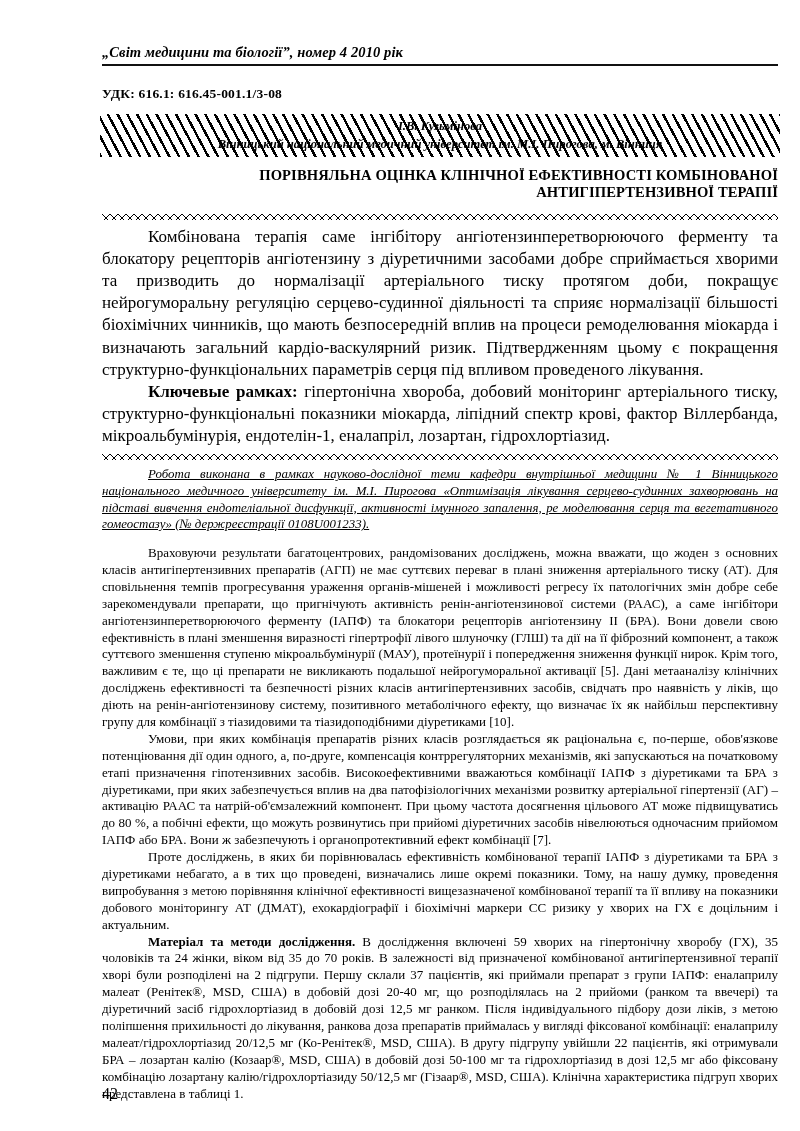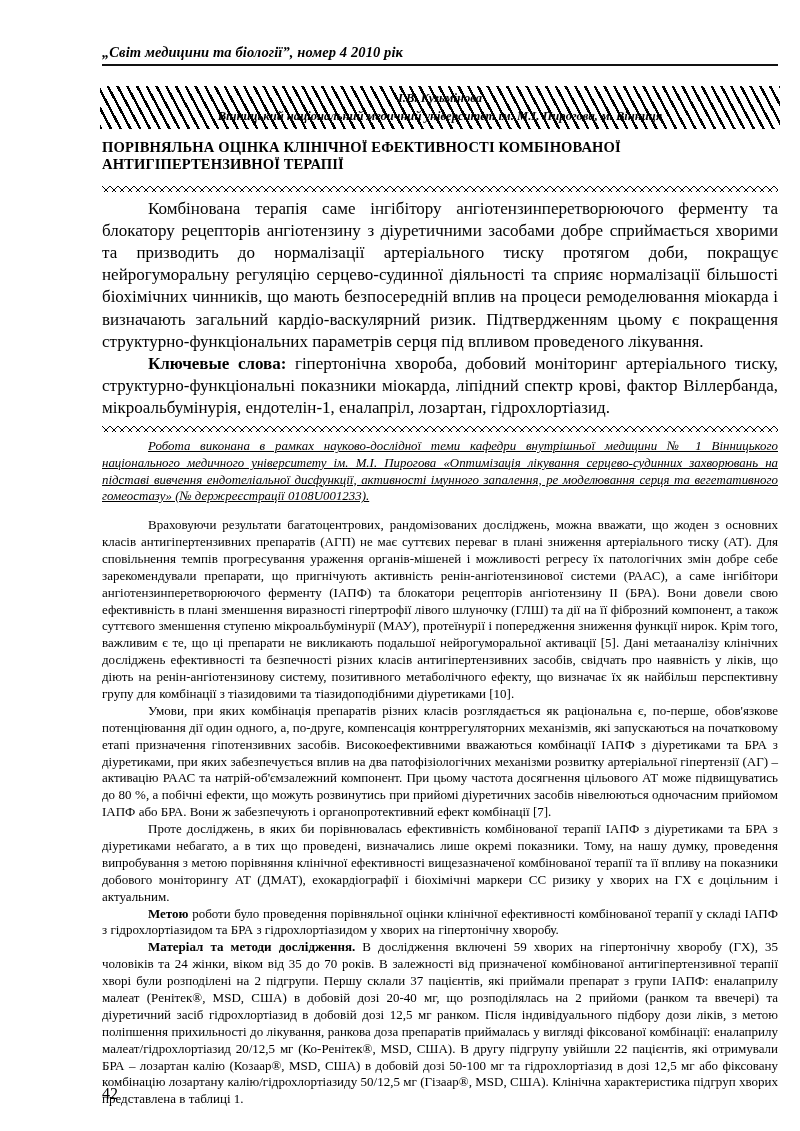--- a/index.html
+++ b/index.html
@@ -71,21 +71,21 @@
       #000 2.4px,
       rgba(255,255,255,0) 2.4px,
       rgba(255,255,255,0) 8.6px
     );
   }
   .author-name { display: block; }
   .author-affil { display: block; }
 
   
   .title {
-    text-align: left;
+    text-align: right;
     font-size: 14.6px;
     font-weight: bold;
     line-height: 1.22;
     margin: 6px 0 10px 0;
     letter-spacing: 0.1px;
   }
 
   
   .rule-wavy {
     height: 8px;
@@ -125,47 +125,47 @@
   }
 </style>
 </head>
 <body>
 
 <div class="page">
 
   <div class="running-head">„Світ медицини та біології”, номер 4 2010 рік</div>
   <div class="rule-double"></div>
 
+  <div class="udc">УДК: 616.1: 616.45-001.1/3-08</div>
 
   <div class="author-block">
     <span class="author-name">І.В. Кузьмінова</span>
     <span class="author-affil">Вінницький національний медичний університет ім. М.І. Пирогова, м. Вінниця</span>
     <span class="hatch-overlay"></span>
   </div>
 
   <h1 class="title">ПОРІВНЯЛЬНА ОЦІНКА КЛІНІЧНОЇ ЕФЕКТИВНОСТІ КОМБІНОВАНОЇ АНТИГІПЕРТЕНЗИВНОЇ ТЕРАПІЇ</h1>
 
   <div class="rule-wavy"></div>
 
   <div class="abstract">
     <p>Комбінована терапія саме інгібітору ангіотензинперетворюючого ферменту та блокатору рецепторів ангіотензину з діуретичними засобами добре сприймається хворими та призводить до нормалізації артеріального тиску протягом доби, покращує нейрогуморальну регуляцію серцево-судинної діяльності та сприяє нормалізації більшості біохімічних чинників, що мають безпосередній вплив на процеси ремоделювання міокарда і визначають загальний кардіо-васкулярний ризик. Підтвердженням цьому є покращення структурно-функціональних параметрів серця під впливом проведеного лікування.</p>
-    <p><span class="lead">Ключевые слова:</span><span> гіпертонічна хвороба, добовий моніторинг артеріального тиску, структурно-функціональні показники міокарда, ліпідний спектр крові, фактор Віллербанда, мікроальбумінурія, ендотелін-1, еналапріл, лозартан, гідрохлортіазид.</span></p>
+    <p><span class="lead">Ключевые рамках:</span><span> гіпертонічна хвороба, добовий моніторинг артеріального тиску, структурно-функціональні показники міокарда, ліпідний спектр крові, фактор Віллербанда, мікроальбумінурія, ендотелін-1, еналапріл, лозартан, гідрохлортіазид.</span></p>
   </div>
 
   <div class="rule-wavy"></div>
 
   <div class="funding">
     <p>Робота виконана в рамках науково-дослідної теми кафедри внутрішньої медицини № 1 Вінницького національного медичного університету ім. М.І. Пирогова «Оптимізація лікування серцево-судинних захворювань на підставі вивчення ендотеліальної дисфункції, активності імунного запалення, ре моделювання серця та вегетативного гомеостазу» (№ держреєстрації 0108U001233).</p>
   </div>
 
   <div class="spacer-md"></div>
 
   <div class="body">
     <p>Враховуючи результати багатоцентрових, рандомізованих досліджень, можна вважати, що жоден з основних класів антигіпертензивних препаратів (АГП) не має суттєвих переваг в плані зниження артеріального тиску (АТ). Для сповільнення темпів прогресування ураження органів-мішеней і можливості регресу їх патологічних змін добре себе зарекомендували препарати, що пригнічують активність ренін-ангіотензинової системи (РААС), а саме інгібітори ангіотензинперетворюючого ферменту (ІАПФ) та блокатори рецепторів ангіотензину ІІ (БРА). Вони довели свою ефективність в плані зменшення виразності гіпертрофії лівого шлуночку (ГЛШ) та дії на її фіброзний компонент, а також суттєвого зменшення ступеню мікроальбумінурії (МАУ), протеїнурії і попередження зниження функції нирок. Крім того, важливим є те, що ці препарати не викликають подальшої нейрогуморальної активації [5]. Дані метааналізу клінічних досліджень ефективності та безпечності різних класів антигіпертензивних засобів, свідчать про наявність у ліків, що діють на ренін-ангіотензинову систему, позитивного метаболічного ефекту, що визначає їх як найбільш перспективну групу для комбінації з тіазидовими та тіазидоподібними діуретиками [10].</p>
     <p>Умови, при яких комбінація препаратів різних класів розглядається як раціональна є, по-перше, обов'язкове потенціювання дії один одного, а, по-друге, компенсація контррегуляторних механізмів, які запускаються на початковому етапі призначення гіпотензивних засобів. Високоефективними вважаються комбінації ІАПФ з діуретиками та БРА з діуретиками, при яких забезпечується вплив на два патофізіологічних механізми розвитку артеріальної гіпертензії (АГ) – активацію РААС та натрій-об'ємзалежний компонент. При цьому частота досягнення цільового АТ може підвищуватись до 80 %, а побічні ефекти, що можуть розвинутись при прийомі діуретичних засобів нівелюються одночасним прийомом ІАПФ або БРА. Вони ж забезпечують і органопротективний ефект комбінації [7].</p>
     <p>Проте досліджень, в яких би порівнювалась ефективність комбінованої терапії ІАПФ з діуретиками та БРА з діуретиками небагато, а в тих що проведені, визначались лише окремі показники. Тому, на нашу думку, проведення випробування з метою порівняння клінічної ефективності вищезазначеної комбінованої терапії та її впливу на показники добового моніторингу АТ (ДМАТ), ехокардіографії і біохімічні маркери СС ризику у хворих на ГХ є доцільним і актуальним.</p>
-    <p><span class="lead">Метою</span><span> роботи було проведення порівняльної оцінки клінічної ефективності комбінованої терапії у складі ІАПФ з гідрохлортіазидом та БРА з гідрохлортіазидом у хворих на гіпертонічну хворобу.</span></p>
     <p><span class="lead">Матеріал та методи дослідження.</span><span> В дослідження включені 59 хворих на гіпертонічну хворобу (ГХ), 35 чоловіків та 24 жінки, віком від 35 до 70 років. В залежності від призначеної комбінованої антигіпертензивної терапії хворі були розподілені на 2 підгрупи. Першу склали 37 пацієнтів, які приймали препарат з групи ІАПФ: еналаприлу малеат (Ренітек®, MSD, США) в добовій дозі 20-40 мг, що розподілялась на 2 прийоми (ранком та ввечері) та діуретичний засіб гідрохлортіазид в добовій дозі 12,5 мг ранком. Після індивідуального підбору дози ліків, з метою поліпшення прихильності до лікування, ранкова доза препаратів приймалась у вигляді фіксованої комбінації: еналаприлу малеат/гідрохлортіазид 20/12,5 мг (Ко-Ренітек®, MSD, США). В другу підгрупу увійшли 22 пацієнтів, які отримували БРА – лозартан калію (Козаар®, MSD, США) в добовій дозі 50-100 мг та гідрохлортіазид в дозі 12,5 мг або фіксовану комбінацію лозартану калію/гідрохлортіазиду 50/12,5 мг (Гізаар®, MSD, США). Клінічна характеристика підгруп хворих представлена в таблиці 1.</span></p>
   </div>
 
   <div class="folio">42</div>
 
 </div>
 
 </body></html>

